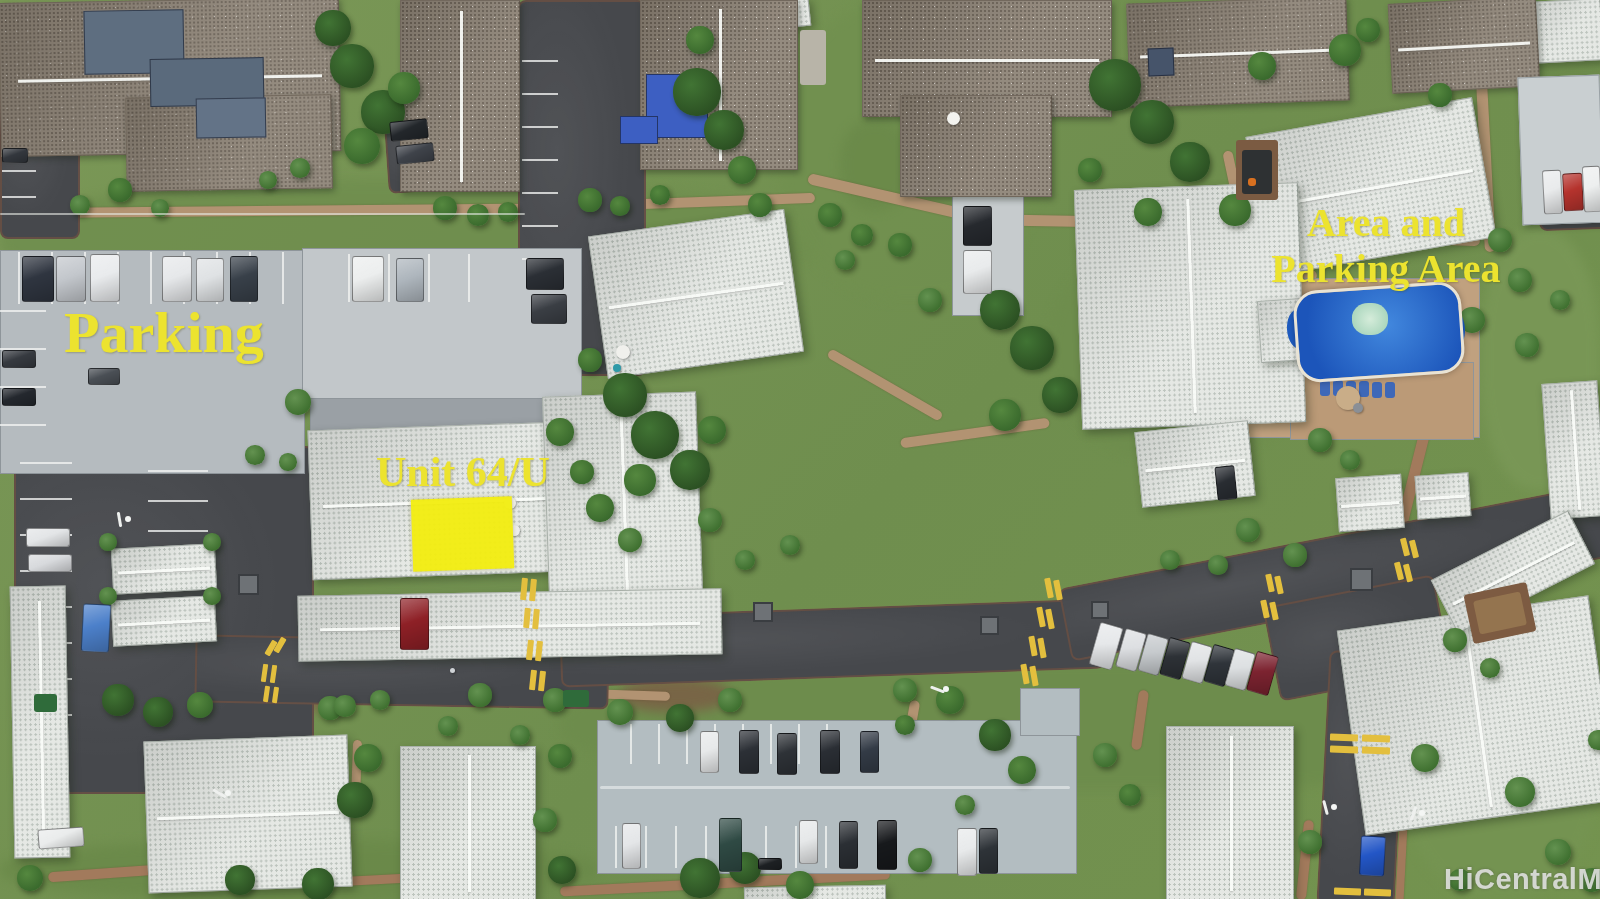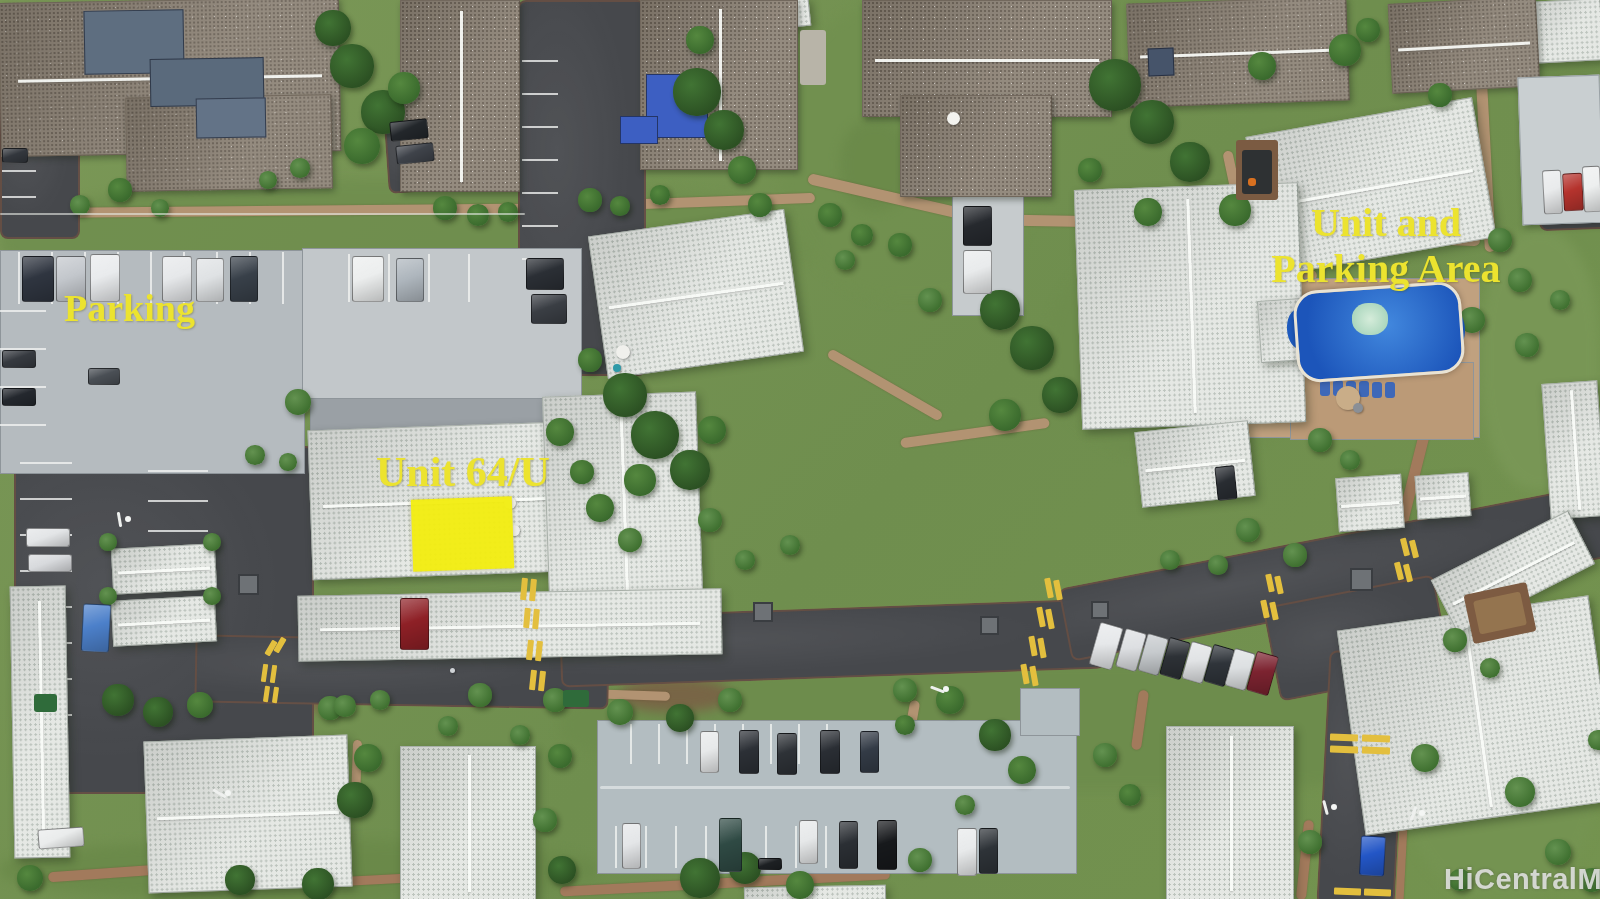--- a/index.html
+++ b/index.html
@@ -492,21 +492,21 @@
       <div class="dot" style="left: 508.5px; top: 524.5px; width: 11px; height: 11px; background: rgb(236, 236, 236); box-shadow: rgba(0, 0, 0, 0.3) 1px 1px 2px;"></div>
       <div class="dot" style="left: 613px; top: 364px; width: 8px; height: 8px; background: rgb(46, 154, 168); box-shadow: rgba(0, 0, 0, 0.3) 1px 1px 2px;"></div>
       <div class="dot" style="left: 449.5px; top: 667.5px; width: 5px; height: 5px; background: rgb(207, 211, 214); box-shadow: rgba(0, 0, 0, 0.3) 1px 1px 2px;"></div>
       <div class="dot" style="left: 1336px; top: 386px; width: 24px; height: 24px; background: rgb(201, 173, 136); box-shadow: rgba(0, 0, 0, 0.3) 1px 1px 2px;"></div>
       <div class="dot" style="left: 1353px; top: 403px; width: 10px; height: 10px; background: rgb(138, 143, 150); box-shadow: rgba(0, 0, 0, 0.3) 1px 1px 2px;"></div>
       <div class="pool" style="left: 1295px; top: 286px; width: 162px; height: 86px; transform: rotate(-4deg); z-index: 4;"></div>
       <div class="pool-bump" style="left: 1287px; top: 309px; width: 24px; height: 40px; transform: rotate(-4deg);"></div>
       <div class="pool-bump" style="left: 1441px; top: 309px; width: 24px; height: 40px; transform: rotate(-4deg);"></div>
       <div class="dot" style="left: 1352px; top: 303px; width: 36px; height: 32px; background: radial-gradient(circle, rgb(213, 236, 218), rgb(156, 207, 180)); z-index: 5; border-radius: 45%;"></div>
     </div>
-  <div class="anno" id="parking-label" style="left: 64px; top: 286px; font-size: 38px; color: rgb(236, 227, 47);">Parking</div>
+  <div class="anno" id="parking-label" style="left: 64px; top: 299px; font-size: 58px; color: rgb(236, 227, 47);">Parking</div>
   <div class="anno" id="pool-label" style="left: 1258px; top: 200px; width: 256px; font-size: 40px; color: rgb(236, 227, 47);">
-    <div>Unit and</div>
+    <div>Area and</div>
     <div>Parking Area</div>
   </div>
   <div class="anno" id="unit-label" style="left: 376px; top: 448px; font-size: 42px; color: rgb(236, 227, 47);">Unit 64/U</div>
   <div id="unit-highlight" style="left: 412px; top: 498px; width: 101px; height: 72px; background: rgb(243, 238, 16); transform: rotate(-2deg); opacity: 0.95;"></div>
   <div id="watermark" style="left: 1444px; top: 863px; font-size: 29px; color: rgba(232, 232, 232, 0.85);">HiCentralMLS</div>
 </div>
 
 </body></html>

